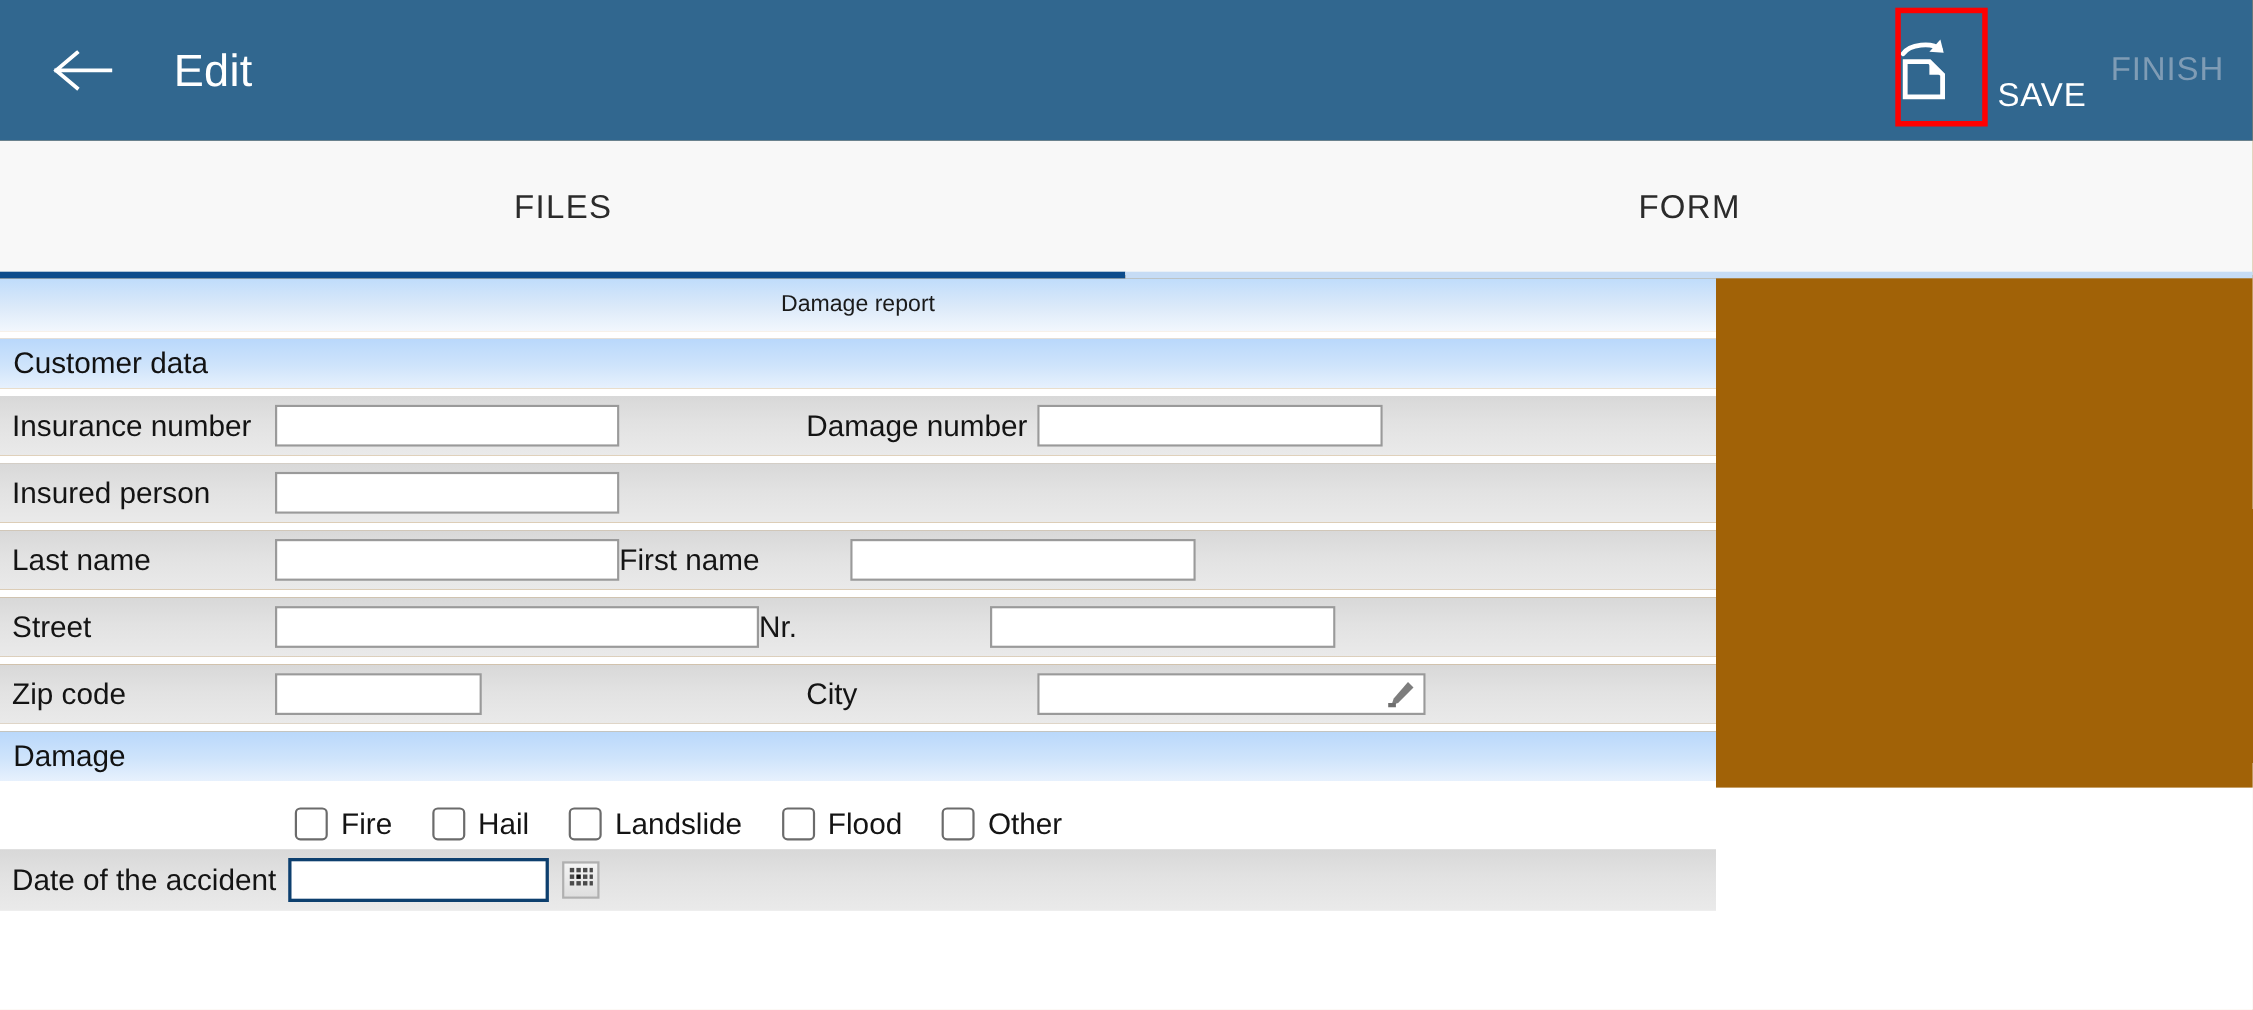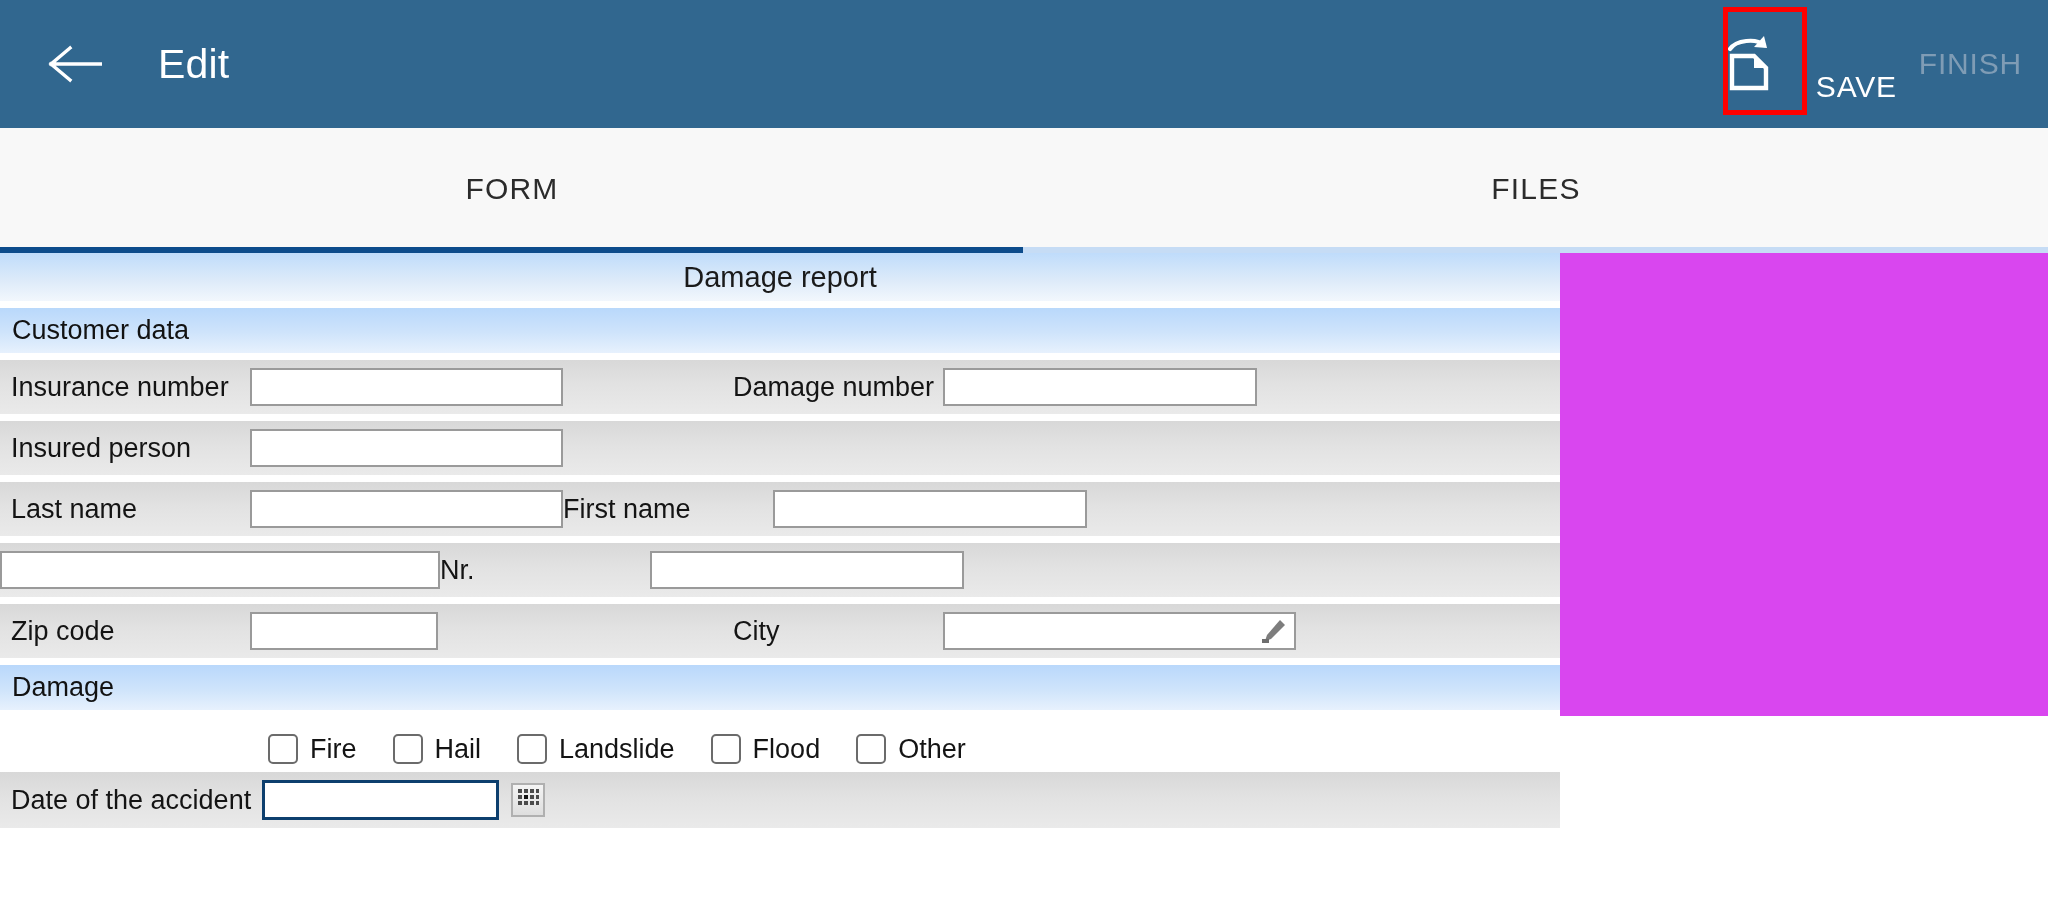--- a/index.html
+++ b/index.html
@@ -7,21 +7,21 @@
     width: 2048px;
     height: 918px;
     background: #ffffff;
     font-family: "Liberation Sans", sans-serif;
     overflow: hidden;
   }
   #app {
     position: relative;
     width: 2048px;
     height: 716px;
-    background: #d946ef;
+    background: #a16207;
   }
 
   
   .appbar {
     position: absolute;
     left: 0; top: 0;
     width: 2048px;
     height: 128px;
     background: #31678f;
     display: flex;
@@ -110,21 +110,21 @@
     position: absolute;
     left: 0; top: 253px;
     width: 1560px;
   }
   .form-title {
     height: 48px;
     background: linear-gradient(to bottom, #bfdcfb 0%, #dceaf9 55%, #f2f7fd 100%);
     display: flex;
     align-items: center;
     justify-content: center;
-    font-size: 29px;
+    font-size: 21px;
     color: #1a1a1a;
   }
   .gap { height: 7px; background: #ffffff; }
   .section-header {
     height: 45px;
     background: linear-gradient(to bottom, #b9d8fb 0%, #cfe4fb 55%, #e7f1fd 100%);
     display: flex;
     align-items: center;
     padding-left: 12px;
     font-size: 27px;
@@ -234,22 +234,22 @@
           </svg>
         </span>
       </div>
       <div class="action-text enabled">SAVE</div>
       <div class="action-text disabled">FINISH</div>
     </div>
   </div>
   <div class="share-highlight"></div>
 
   <div class="tabbar">
+    <div class="tab">FILES</div>
     <div class="tab">FORM</div>
-    <div class="tab">FILES</div>
   </div>
   <div class="tab-underlines">
     <div class="tab-underline-active"></div>
     <div class="tab-underline-rest"></div>
   </div>
 
   <div class="form-panel">
 
     <div class="form-title">Damage report</div>
     <div class="gap"></div>
@@ -283,20 +283,21 @@
         <input class="txt-inner" type="text" value="" style="">
       </div>
       <div class="lbl right" style="">First name</div>
       <div class="txt" style="width:314px;">
         <input class="txt-inner" type="text" value="" style="">
       </div>
     </div>
     <div class="gap"></div>
 
     <div class="row">
+      <div class="lbl left">Street</div>
       <div class="txt" style="width:440px;">
         <input class="txt-inner" type="text" value="" style="">
       </div>
       <div class="lbl right" style="">Nr.</div>
       <div class="txt" style="width:314px;">
         <input class="txt-inner" type="text" value="" style="">
       </div>
     </div>
     <div class="gap"></div>
 

